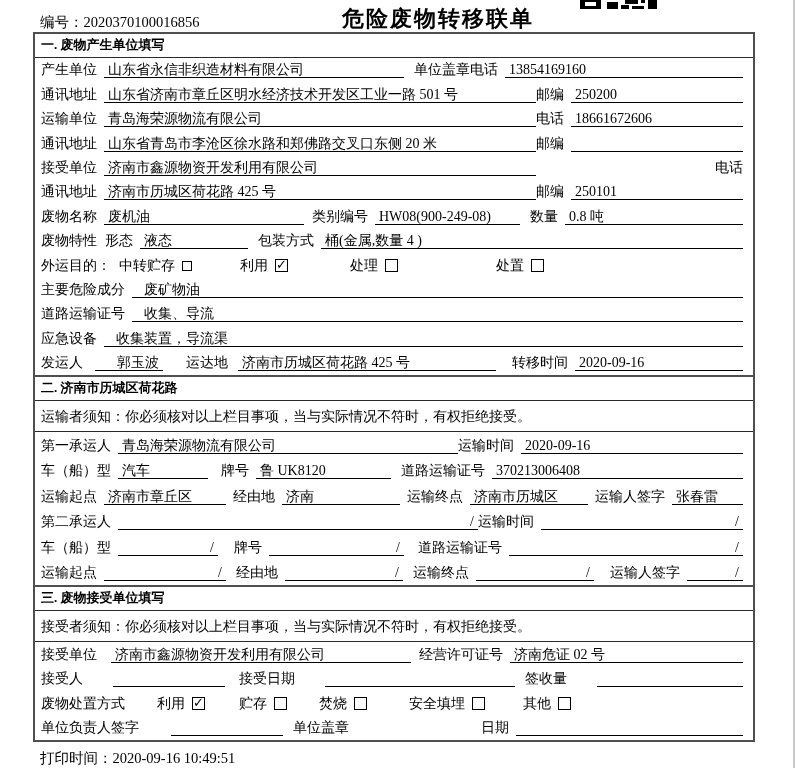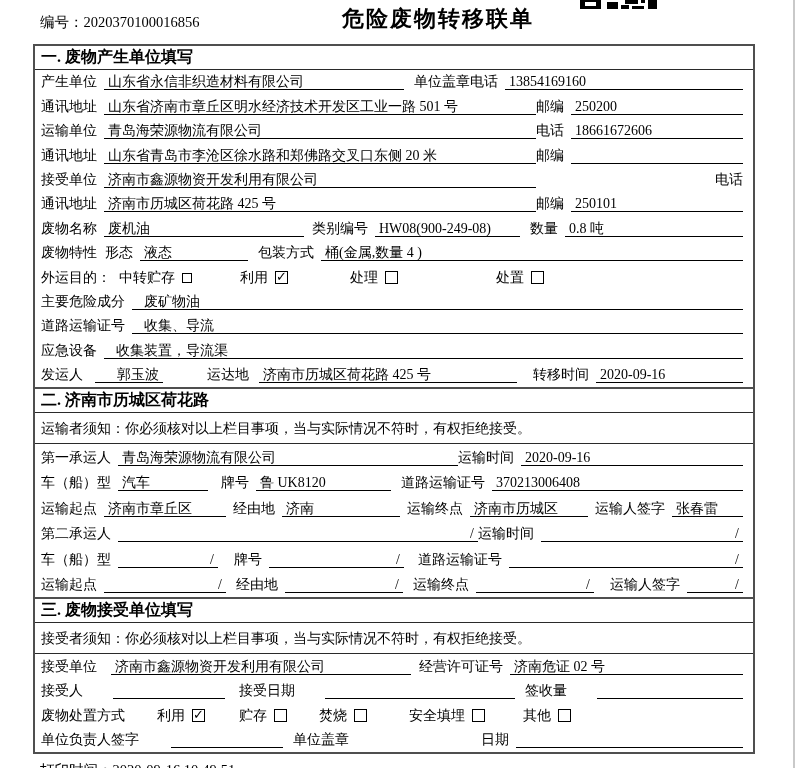--- a/index.html
+++ b/index.html
@@ -5,31 +5,31 @@
   html,body { margin:0; padding:0; background:#fff; }
   .page {
     position:relative; width:796px; height:768px; overflow:hidden;
     background:#ffffff; color:#000;
     font-family:"Liberation Serif","DejaVu Serif",serif;
     font-size:14px;
   }
   .edge-line { position:absolute; top:0; bottom:0; right:1px; width:2px; background:#c9c9c9; }
 
   
-  .hdr { position:relative; height:44px; }
+  .hdr { position:relative; height:32px; }
   .serial { position:absolute; left:40px; top:13px; font-size:14.5px; white-space:nowrap; }
   .doc-title { position:absolute; left:80px; right:0; top:4px; text-align:center;
                font-size:22px; font-weight:bold; letter-spacing:2px; }
   .qr { position:absolute; left:580px; top:0; }
 
   
   .form { margin-left:33px; width:722px; box-sizing:border-box; }
   .section { border:2px solid #4f4f4f; box-sizing:border-box; background:#fff; }
   .section + .section { margin-top:-2px; }
-  .sec-hdr { font-weight:bold; font-size:16px; padding:2px 6px 3px;
+  .sec-hdr { font-weight:bold; font-size:13px; padding:2px 6px 3px;
              border-bottom:1.5px solid #2a2a2a; line-height:18px; }
   .row { display:flex; align-items:flex-end; padding:0 10px 4px 6px; box-sizing:border-box; }
   .row > * { line-height:17px; white-space:nowrap; }
   .sec1 .row { height:24.4px; }
   .sec2 .row { height:25.5px; }
   .sec3 .row { height:24.5px; }
   .notice { height:31px !important; align-items:center; border-bottom:1.5px solid #2a2a2a;
             padding-bottom:0; }
   .lbl { flex-shrink:0; }
   .u { display:inline-block; height:17px; border-bottom:1px solid #000;
@@ -159,21 +159,21 @@
       </div>
 
       <div class="row">
         <span class="lbl">应急设备</span>
         <span class="u grow" style="padding-left:12px">收集装置，导流渠</span>
       </div>
 
       <div class="row">
         <span class="lbl">发运人</span>
         <span class="u ctr" style="width:68px;margin-left:12px">郭玉波</span>
-        <span class="lbl" style="margin-left:44px">运达地</span>
+        <span class="lbl" style="margin-left:23px">运达地</span>
         <span class="u" style="width:258px;margin-left:10px">济南市历城区荷花路 425 号</span>
         <span class="lbl" style="margin-left:16px">转移时间</span>
         <span class="u grow">2020-09-16</span>
       </div>
     </div>
 
     <div class="section sec2">
       <div class="sec-hdr">二. 济南市历城区荷花路</div>
 
       <div class="row notice">

